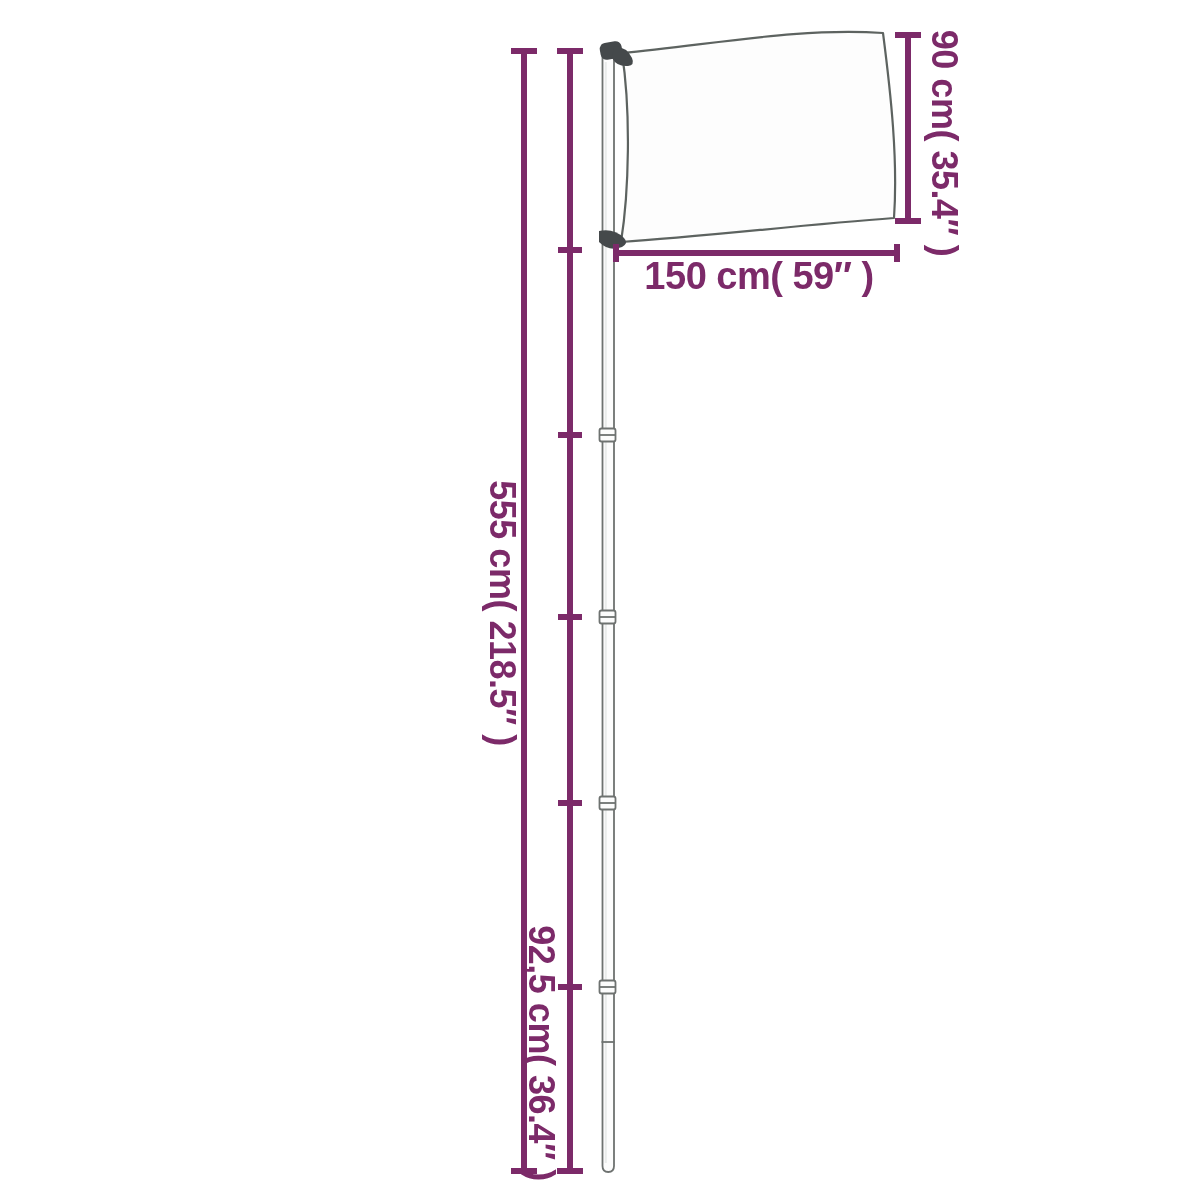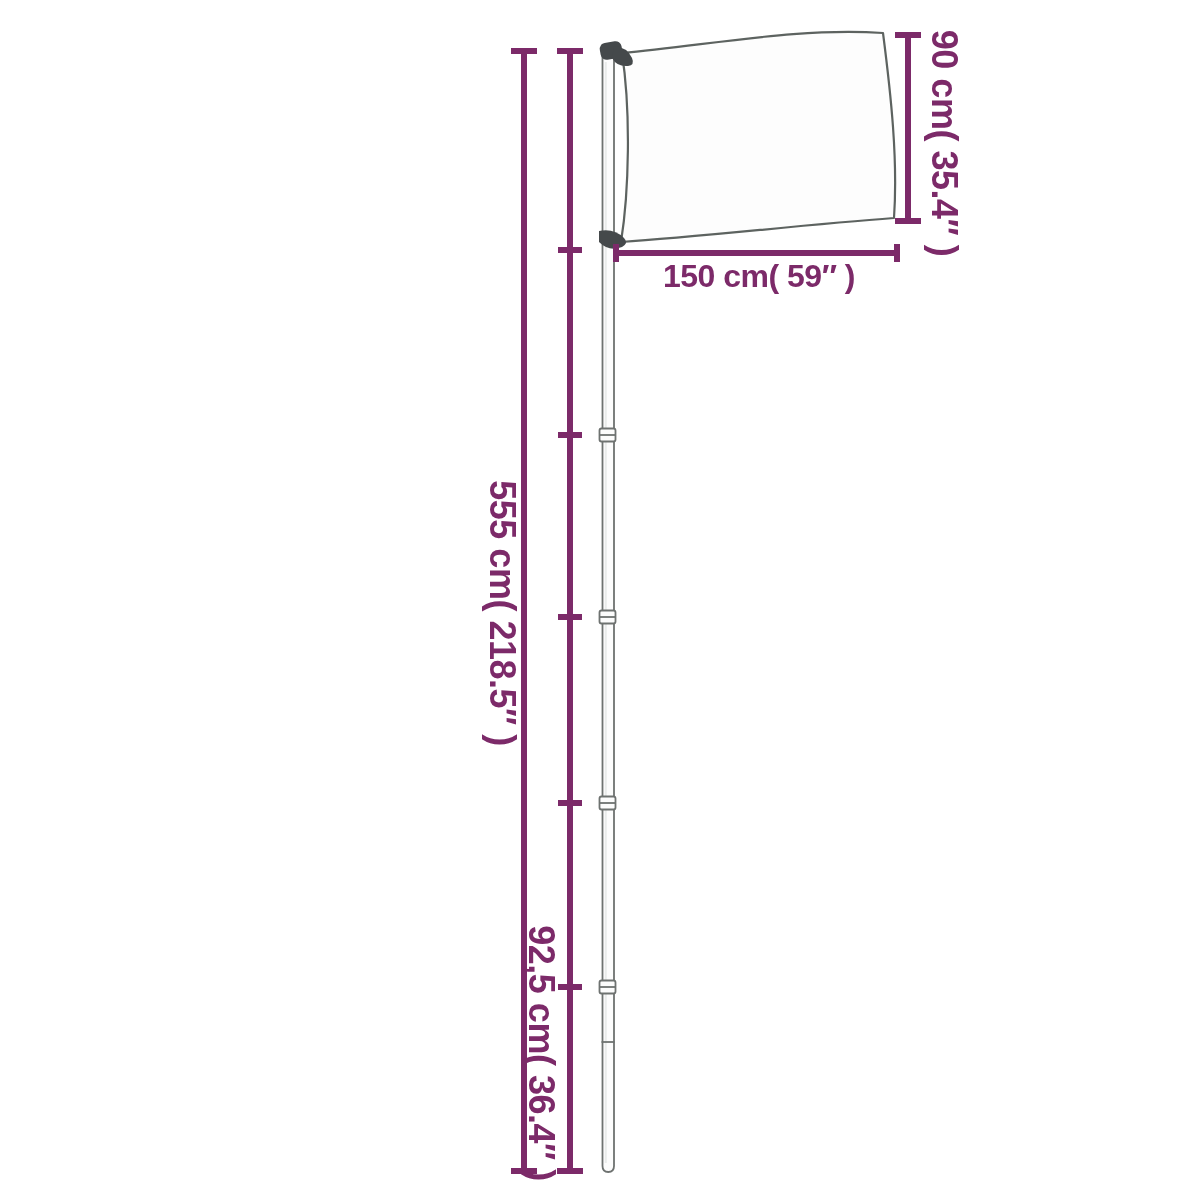--- a/index.html
+++ b/index.html
@@ -42,21 +42,21 @@
   .dim-label {
     position: absolute;
     color: var(--dimension);
     font-weight: bold;
     font-size: 36px;
     letter-spacing: -0.5px;
     white-space: nowrap;
     transform: translate(-50%, -50%);
   }
   .dim-label.vertical { transform: translate(-50%, -50%) rotate(90deg); }
-  #label-flag-width { font-size: 32px; text-align: right; }
+  #label-flag-width { font-size: 38px; text-align: right; }
 </style>
 </head>
 <body>
 
 <div class="stage">
 
   <svg class="artwork" width="1200" height="1200" viewBox="0 0 1200 1200">
 
     <g>
       <path class="pole" d="M602.5,45 H614 V1166 Q614,1172 608.25,1172 Q602.5,1172 602.5,1166 Z"></path>

